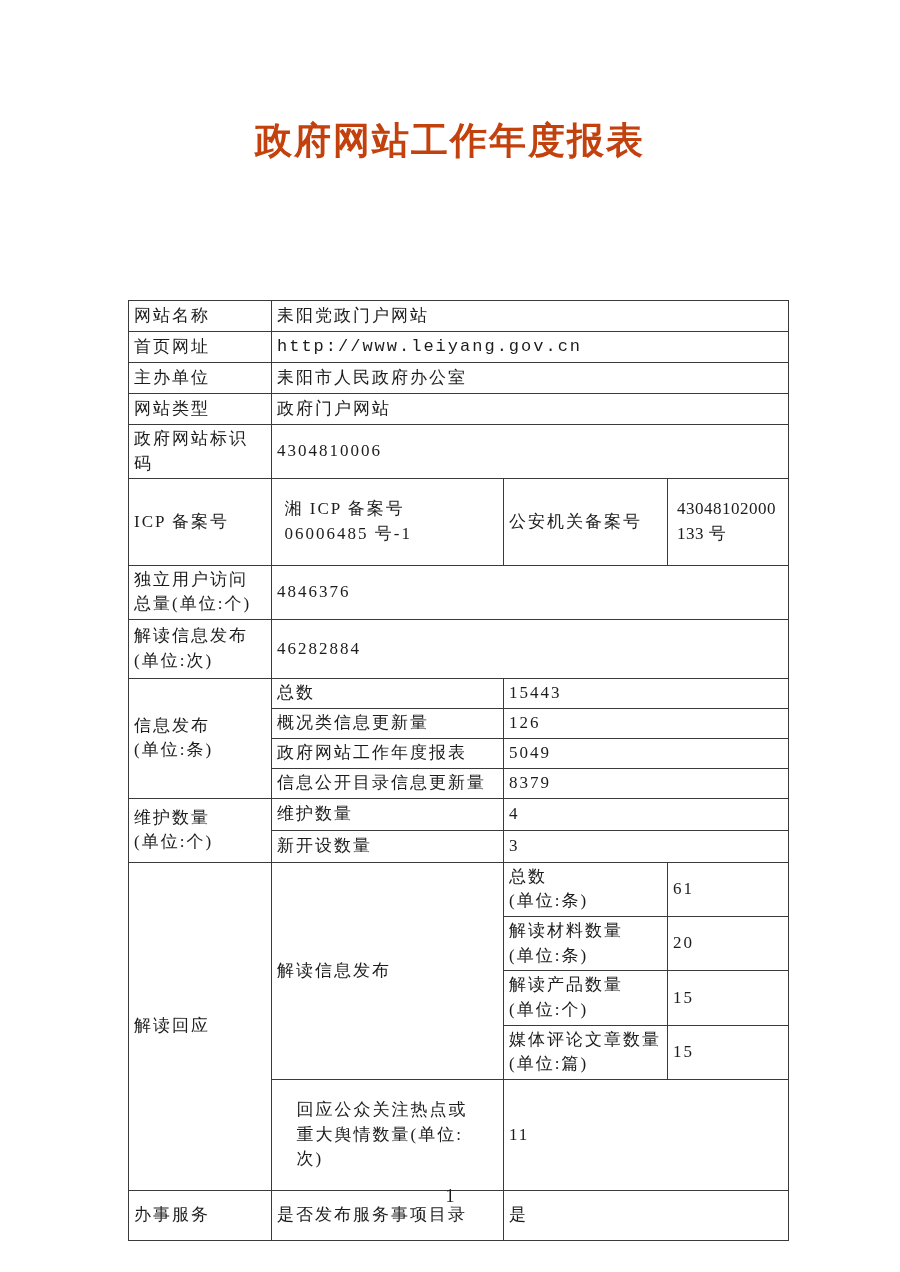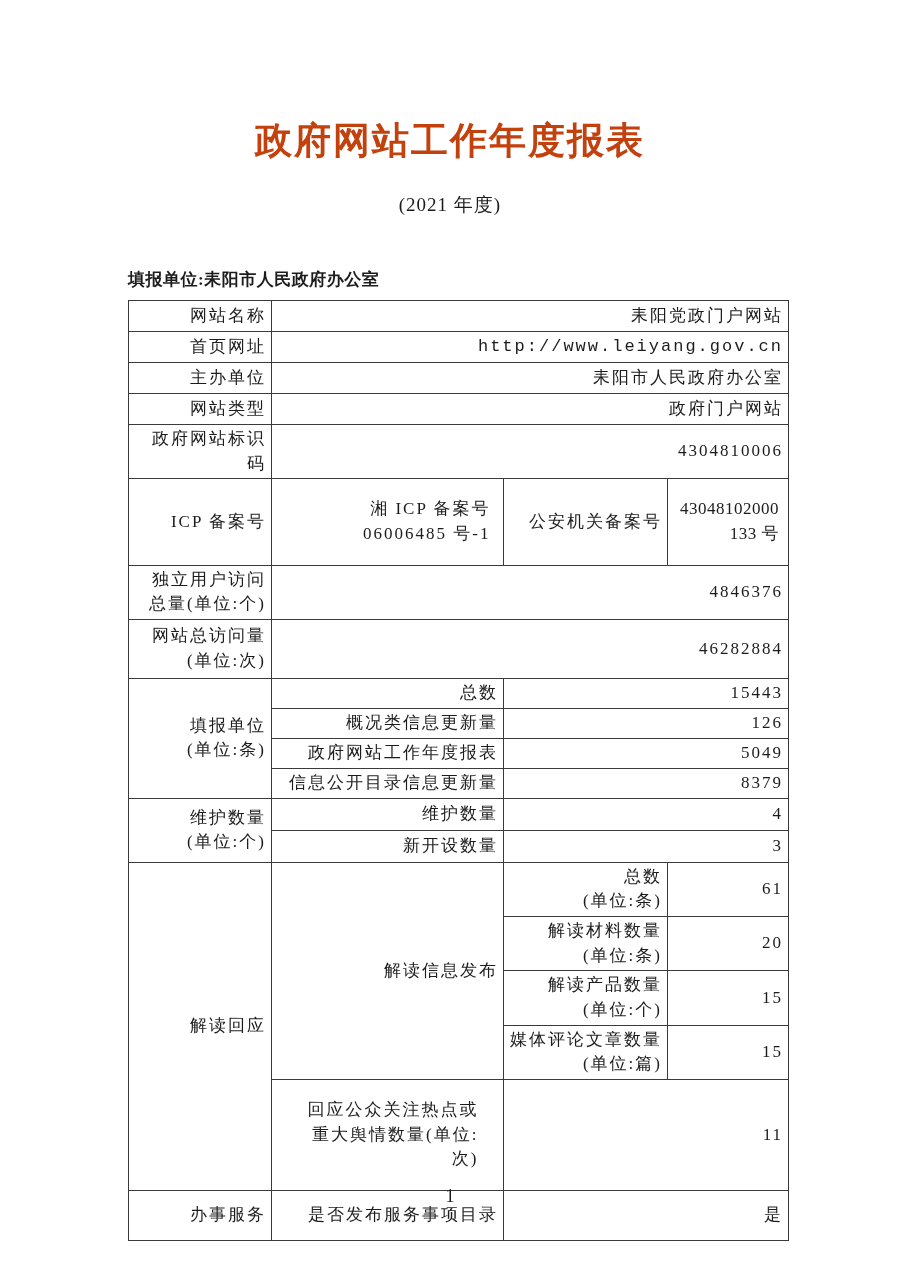--- a/index.html
+++ b/index.html
@@ -33,21 +33,21 @@
   }
 
   table.report {
     position: absolute; top: 300px; left: 128px;
     width: 660px;
     border-collapse: collapse;
     table-layout: fixed;
   }
   table.report td {
     border: 1px solid #3a3a3a;
-    text-align: right;
+    text-align: left;
     vertical-align: middle;
     font-size: 17px;
     line-height: 1.45;
     padding: 2px 5px;
     letter-spacing: 2px;
     word-break: break-word;
   }
   col.c1 { width: 143px; }
   col.c2 { width: 232px; }
   col.c3 { width: 164px; }
@@ -79,22 +79,20 @@
     text-align: center;
     font-size: 18px;
   }
 </style>
 </head>
 <body>
 
 <div class="page">
 
   <div class="doc-title">政府网站工作年度报表</div>
-  <div class="doc-subtitle">(2021 年度)</div>
-  <div class="filing-unit">填报单位:耒阳市人民政府办公室</div>
 
   <table class="report">
     <colgroup>
       <col class="c1">
         <col class="c2">
         <col class="c3">
         <col class="c4">
     </colgroup>
     <tbody>
       <tr class="h31">
@@ -127,27 +125,27 @@
         <td>
           <div class="narrow-100">43048102000133 号</div>
         </td>
       </tr>
 
       <tr class="h53">
         <td>独立用户访问总量(单位:个)</td>
         <td colspan="3" class="num">4846376</td>
       </tr>
       <tr class="h59">
-        <td>网站总访问量(单位:次)</td>
+        <td>解读信息发布(单位:次)</td>
         <td colspan="3" class="num">46282884</td>
       </tr>
 
       <tr class="h30">
         <td rowspan="4">
-          <div>填报单位</div>
+          <div>信息发布</div>
           <div>(单位:条)</div>
         </td>
         <td>总数</td>
         <td colspan="2" class="num">15443</td>
       </tr>
       <tr class="h30">
         <td>概况类信息更新量</td>
         <td colspan="2" class="num">126</td>
       </tr>
       <tr class="h30">

